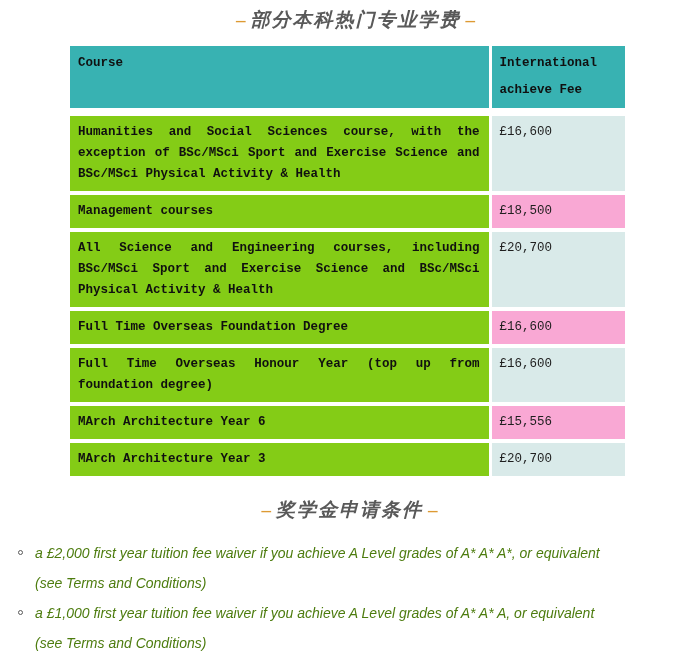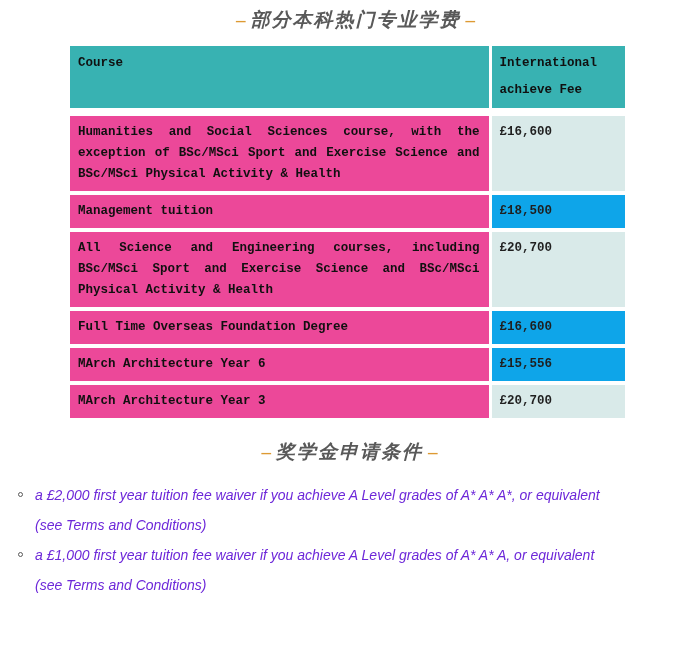--- a/index.html
+++ b/index.html
@@ -52,38 +52,38 @@
     background: #38b2b2;
     color: #101010;
     font-weight: 700;
     line-height: 27px;
     padding: 4px 9px 4px 8px;
     height: 66px;
     border-bottom: 8px solid #ffffff;
   }
   th.fee-h { border-left: 3px solid #ffffff; }
   td.course {
-    background: #ec4899;
+    background: #84cc16;
     color: #101010;
     font-weight: 700;
     line-height: 21px;
     padding: 6px 9px 6px 8px;
     text-align: justify;
     border-bottom: 4px solid #ffffff;
   }
   td.fee {
     color: #1f1f1f;
-    font-weight: 700;
+    font-weight: 400;
     line-height: 21px;
     padding: 6px 9px 6px 8px;
     border-left: 3px solid #ffffff;
     border-bottom: 4px solid #ffffff;
   }
   td.fee.shade-a { background: #d9eae9; }
-  td.fee.shade-b { background: #0ea5e9; padding-left: 8px; }
+  td.fee.shade-b { background: #f9a8d4; padding-left: 8px; }
 
   
   ul.bullets {
     list-style: none;
     margin: 14px 8px 0 18px;
     padding: 0;
   }
   ul.bullets li {
     display: flex;
     align-items: flex-start;
@@ -96,21 +96,21 @@
     border: 1.5px solid #5a5a5a;
     border-radius: 50%;
     background: #ffffff;
     margin-top: 12px;
   }
   .bullet-text {
     font-family: "Liberation Sans", sans-serif;
     font-style: italic;
     font-size: 14px;
     line-height: 30px;
-    color: #6d28d9;
+    color: #4d7c0f;
     white-space: pre-line;
   }
 </style>
 </head>
 <body>
 
 <h2 class="sec-title">
   <span class="dash">–</span><span>部分本科热门专业学费</span><span class="dash">–</span>
 </h2>
 
@@ -124,30 +124,34 @@
       <th>Course</th>
       <th class="fee-h">International achieve Fee</th>
     </tr>
   </thead>
   <tbody>
     <tr>
       <td class="course">Humanities and Social Sciences course, with the exception of BSc/MSci Sport and Exercise Science and BSc/MSci Physical Activity &amp; Health</td>
       <td class="fee shade-a">£16,600</td>
     </tr>
     <tr>
-      <td class="course">Management tuition</td>
+      <td class="course">Management courses</td>
       <td class="fee shade-b">£18,500</td>
     </tr>
     <tr>
       <td class="course">All Science and Engineering courses, including BSc/MSci Sport and Exercise Science and BSc/MSci Physical Activity &amp; Health</td>
       <td class="fee shade-a">£20,700</td>
     </tr>
     <tr>
       <td class="course">Full Time Overseas Foundation Degree</td>
       <td class="fee shade-b">£16,600</td>
+    </tr>
+    <tr>
+      <td class="course">Full Time Overseas Honour Year (top up from foundation degree)</td>
+      <td class="fee shade-a">£16,600</td>
     </tr>
     <tr>
       <td class="course">MArch Architecture Year 6</td>
       <td class="fee shade-b">£15,556</td>
     </tr>
     <tr>
       <td class="course">MArch Architecture Year 3</td>
       <td class="fee shade-a">£20,700</td>
     </tr>
   </tbody>

